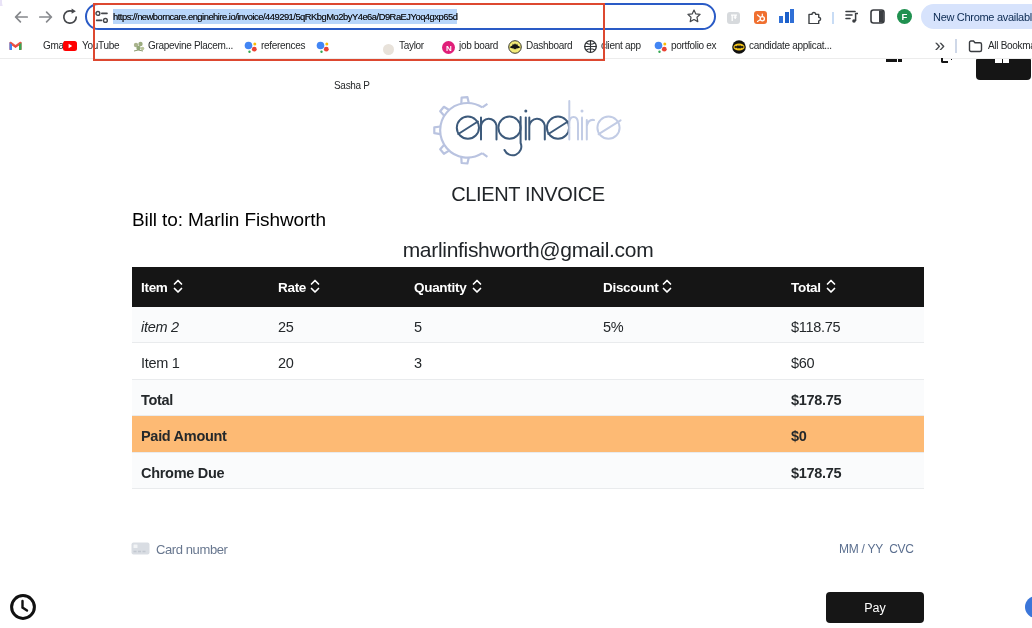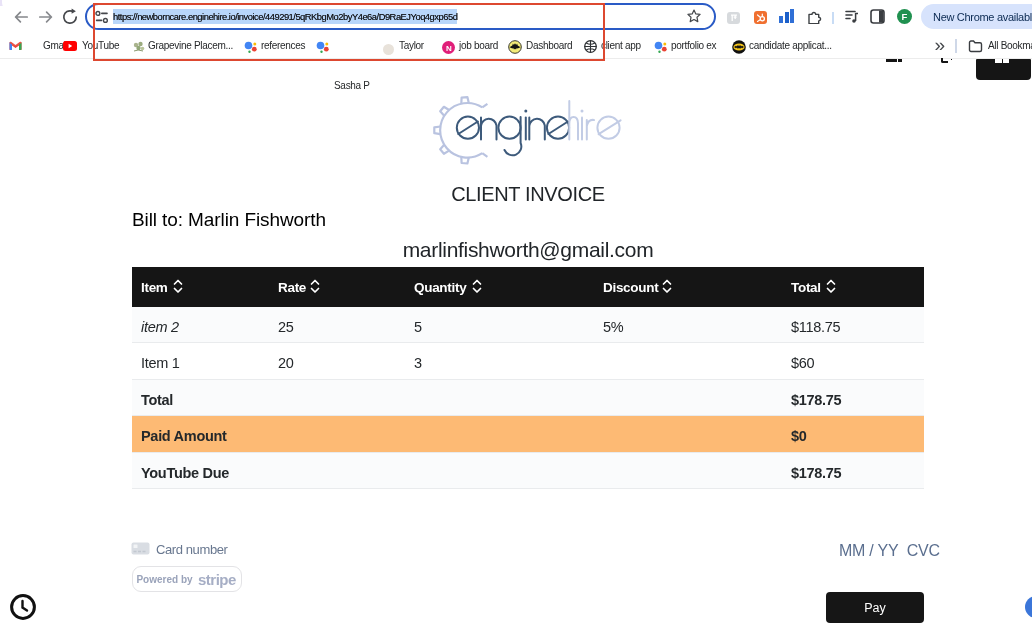--- a/index.html
+++ b/index.html
@@ -256,40 +256,34 @@
     </div>
     <div style="position:relative;height:36.4px;background:#fafbfc;border-bottom:1px solid #e9ebed;font-weight:bold;">
       <span class="abs" style="left:9px;top:12px;">Total</span>
       <span class="abs" style="left:659px;top:12px;">$178.75</span>
     </div>
     <div style="position:relative;height:36.4px;background:#fdba74;border-bottom:1px solid #e9ebed;font-weight:bold;">
       <span class="abs" style="left:9px;top:12px;">Paid Amount</span>
       <span class="abs" style="left:659px;top:12px;">$0</span>
     </div>
     <div style="position:relative;height:36.4px;background:#fafbfc;border-bottom:1px solid #e9ebed;font-weight:bold;">
-      <span class="abs" style="left:9px;top:12px;">YouTube Due</span>
+      <span class="abs" style="left:9px;top:12px;">Chrome Due</span>
       <span class="abs" style="left:659px;top:12px;">$178.75</span>
     </div>
   </div>
 
 
   <svg class="abs" style="left:131px;top:542px" width="19" height="13" viewBox="0 0 19 13">
     <rect x="0.5" y="0.5" width="18" height="12" rx="2" fill="#d9dde3"></rect>
     <rect x="2.5" y="2.5" width="4" height="3.5" rx="0.5" fill="#f2f4f6"></rect>
     <path d="M2.5 9.5 h3 M7 9.5 h3 M11.5 9.5 h3" stroke="#c2c8d0" stroke-width="1.6"></path>
   </svg>
   <div class="abs" style="left:156px;top:542px;font-size:13px;letter-spacing:-0.4px;color:#68778f;">Card number</div>
-  <div class="abs" style="left:839px;top:542px;font-size:16px;letter-spacing:-0.25px;color:#5b6f8f;">MM / YY&nbsp; CVC</div>
-
-  <div class="abs" style="left:132px;top:566px;width:110px;height:26px;border:1px solid #e3e3e6;border-radius:9px;display:flex;align-items:center;justify-content:center;">
-    <span style="font-size:10px;font-weight:bold;color:#9aa3ba;margin-right:5px;">Powered by</span>
-    <svg width="40" height="17" viewBox="0 0 40 17">
-        <text x="0" y="13.5" font-family="Liberation Sans" font-size="15" font-weight="bold" fill="#a6aec5" letter-spacing="-0.5">stripe</text>
-      </svg>
-  </div>
+  <div class="abs" style="left:839px;top:542px;font-size:12px;letter-spacing:-0.25px;color:#5b6f8f;">MM / YY&nbsp; CVC</div>
+
 
   <div class="abs" style="left:826px;top:592px;width:98px;height:31px;background:#161616;border-radius:4px;display:flex;align-items:center;justify-content:center;">
     <span style="color:#fff;font-size:12.5px;">Pay</span>
   </div>
 
   <svg class="abs" style="left:9px;top:593px" width="28" height="28" viewBox="0 0 28 28">
     <circle cx="14" cy="14" r="11.4" fill="none" stroke="#111" stroke-width="3"></circle>
     <path d="M13.5 8 V14.5 L18 17.5" fill="none" stroke="#111" stroke-width="2.4" stroke-linecap="round"></path>
   </svg>
 

